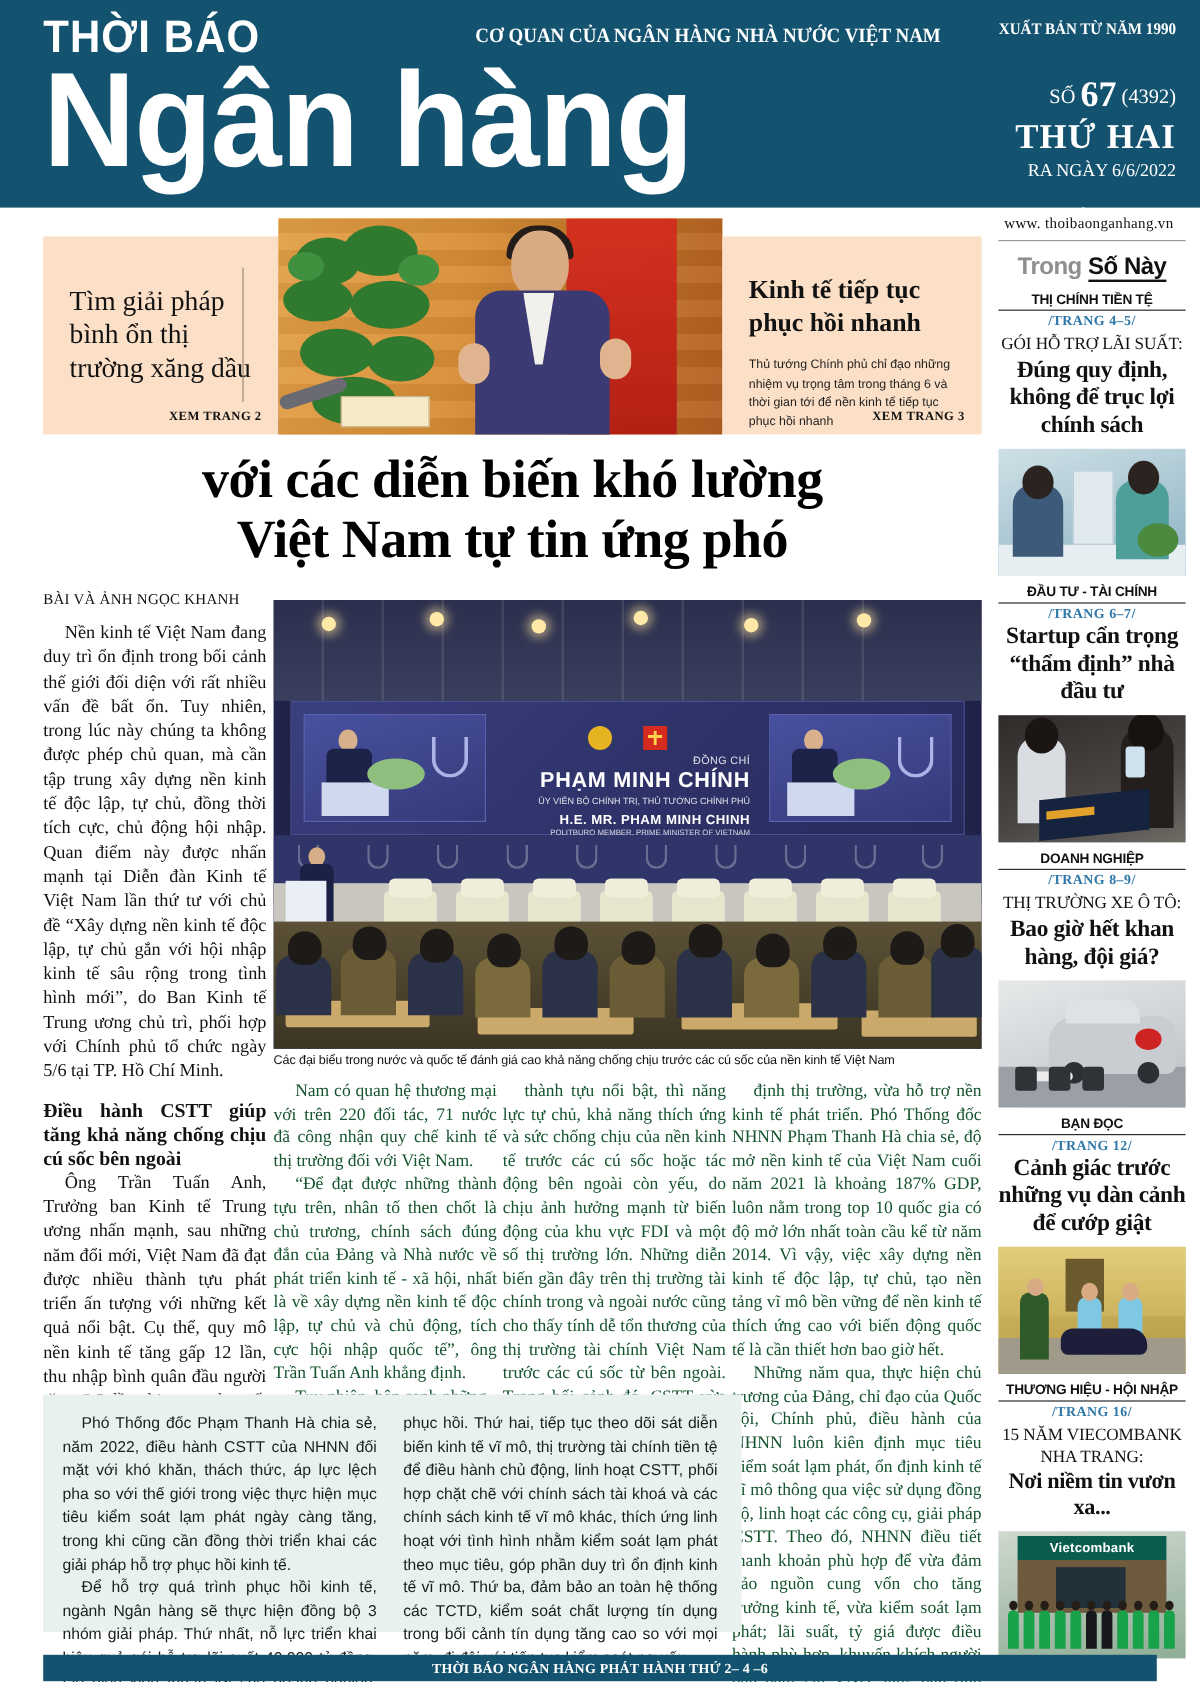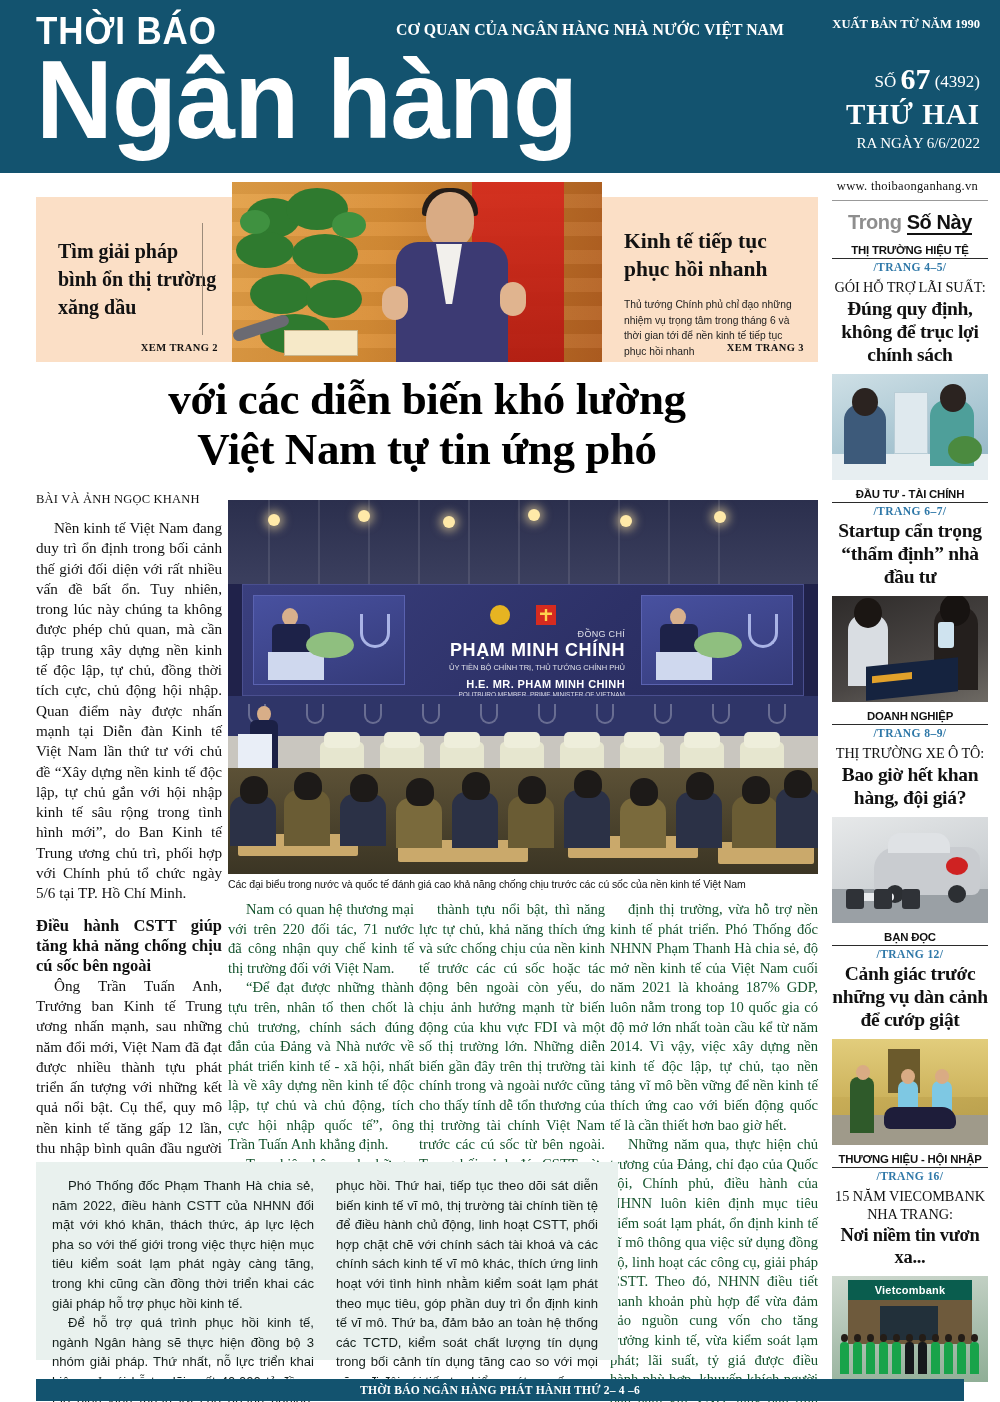--- a/index.html
+++ b/index.html
@@ -86,21 +86,21 @@
   .tp-shirt { position:absolute; left:56px; top:54px; width:26px; height:60px; background:#f2f0ec;
     clip-path: polygon(0 0,100% 0,62% 100%,38% 100%); }
   .tp-hand { position:absolute; width:26px; height:34px; border-radius:14px; background:#e0b48f;}
   .tp-mic { position:absolute; left:0px; top:140px; width:58px; height:12px;
     border-radius:6px; background:#6a6a72; transform:rotate(-18deg); }
   .tp-plate { position:absolute; left:52px; top:148px; width:74px; height:26px;
     background:#f6e9c8; border:1px solid #c9b68d; }
   .teaser-divider { position:absolute; left:166px; top:26px; width:1px; height:112px; background:#9b8b7a; }
   .teaser-head-left {
     position:absolute; left:22px; top:40px; width:160px;
-    font-weight:bold; font-size:20px; line-height:28px; color:#121212;
+    font-weight:normal; font-size:23px; line-height:28px; color:#121212;
   }
   .teaser-head-right {
     position:absolute; left:22px; top:30px; width:178px;
     font-weight:bold; font-size:21.5px; line-height:28px; color:#121212;
   }
   .teaser-deck {
     position:absolute; left:22px; top:100px; width:182px;
     font-family:"Liberation Sans", sans-serif;
     font-size:10.3px; line-height:15.5px; color:#1d1d1d;
   }
@@ -404,21 +404,21 @@
             <span class="flowers"></span>
             <span class="logo"></span>
         </div>
         <div class="ap-title">
           <div class="ap-emb">
             <span class="s"></span>
             <span class="h"></span>
           </div>
           <div class="ap-name1">ĐỒNG CHÍ</div>
           <div class="ap-name2">PHẠM MINH CHÍNH</div>
-          <div class="ap-name3">ỦY TIỀN BỘ CHÍNH TRỊ, THỦ TƯỚNG CHÍNH PHỦ</div>
+          <div class="ap-name3">ỦY VIÊN BỘ CHÍNH TRỊ, THỦ TƯỚNG CHÍNH PHỦ</div>
           <div class="ap-name4">H.E. MR. PHAM MINH CHINH</div>
           <div class="ap-name5">POLITBURO MEMBER, PRIME MINISTER OF VIETNAM</div>
         </div>
         <div class="ap-sub r">
           <span class="spk-head"></span>
             <span class="spk-body"></span>
           <span class="podium"></span>
             <span class="flowers"></span>
             <span class="logo"></span>
         </div>
@@ -512,21 +512,21 @@
     </div>
   </div>
 
   <div class="sidebar">
     <div class="sb-rule"></div>
     <div class="sb-brand">
       <span class="g">Trong </span><span class="b">Số Này</span>
     </div>
 
     <div class="sb-item">
-      <div class="sb-cat">THỊ TRƯỜNG HIỆU TỆ</div>
+      <div class="sb-cat">THỊ CHÍNH TIỀN TỆ</div>
       <div class="sb-page">/TRANG 4–5/</div>
       <div class="sb-kicker">GÓI HỖ TRỢ LÃI SUẤT:</div>
       <div class="sb-head">Đúng quy định, không để trục lợi chính sách</div>
       <div class="sb-photo ph1">
         <span class="p-desk"></span>
           <span class="p-a"></span>
           <span class="p-a-h"></span>
         <span class="p-c"></span>
           <span class="p-b"></span>
           <span class="p-b-h"></span>

